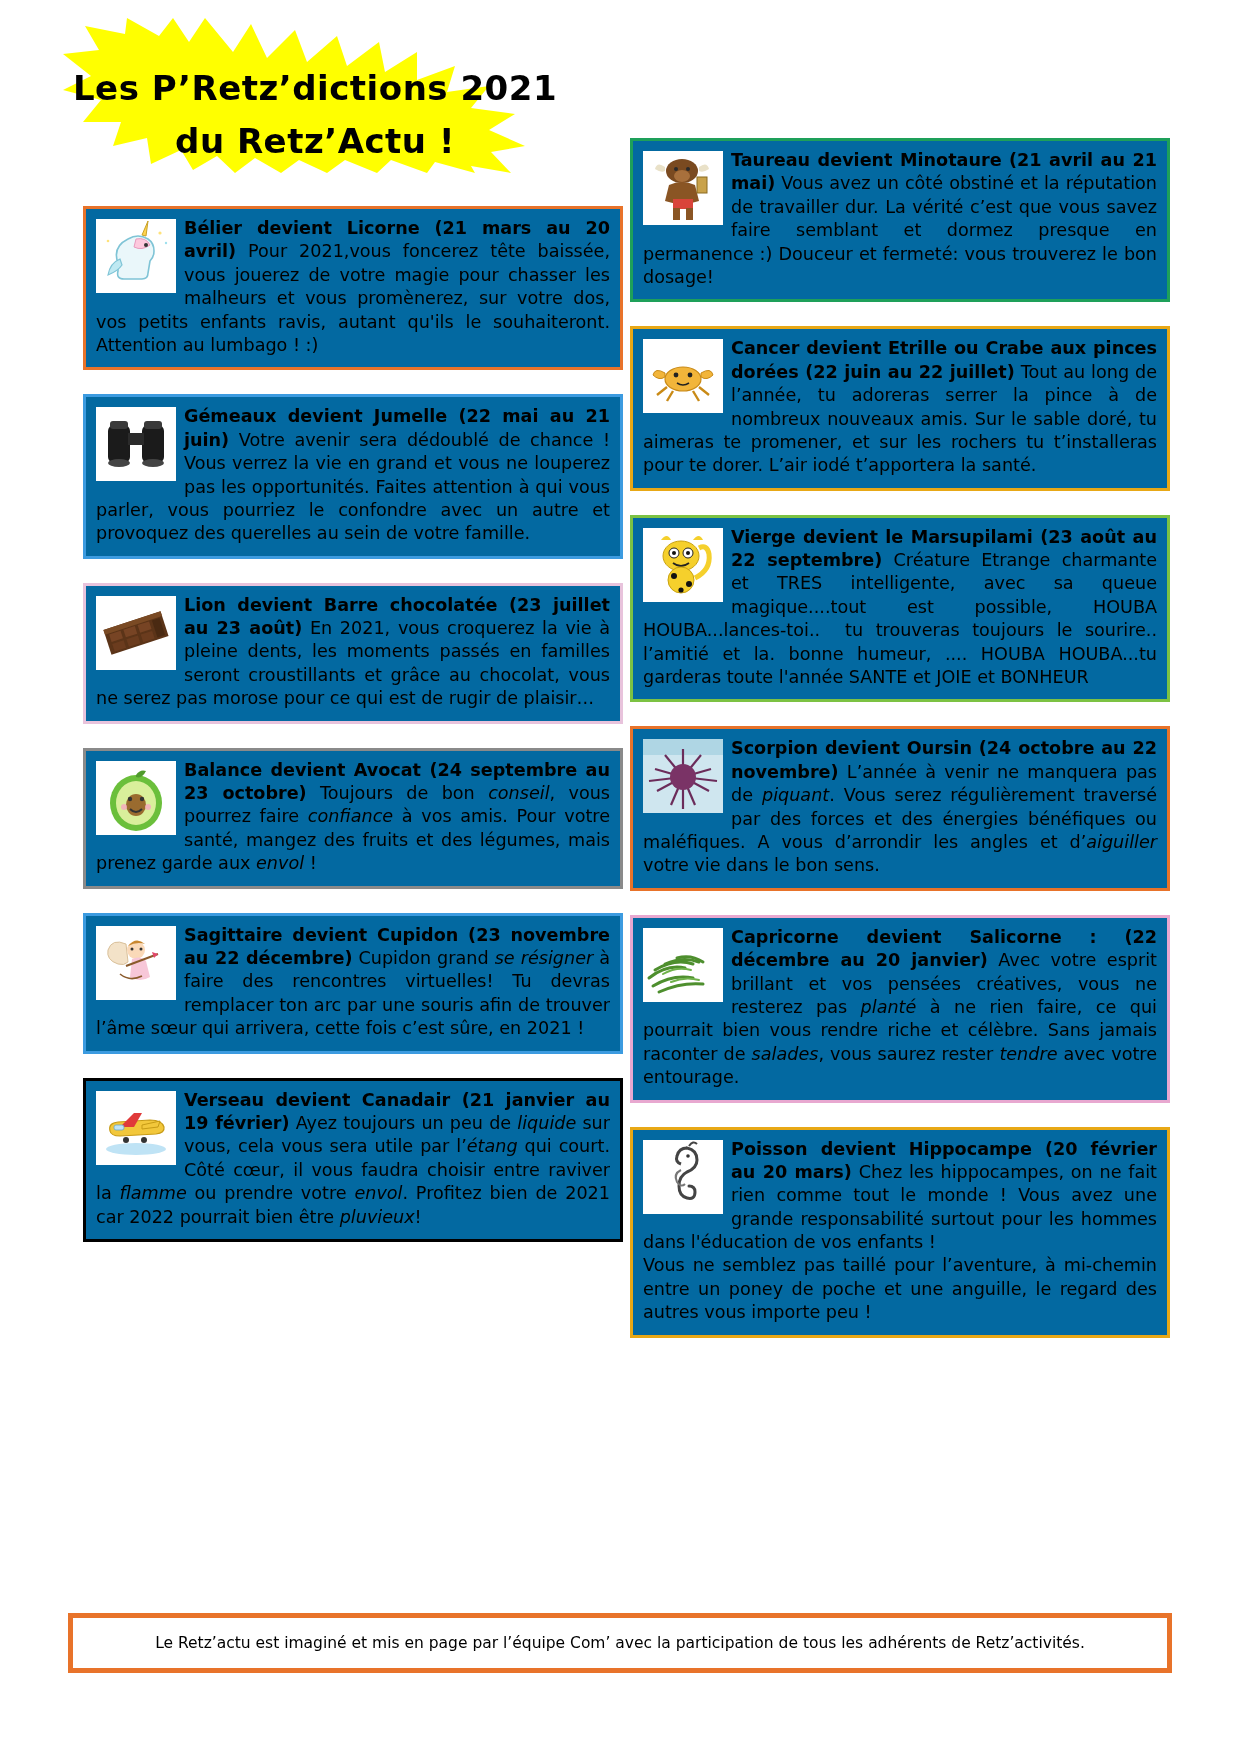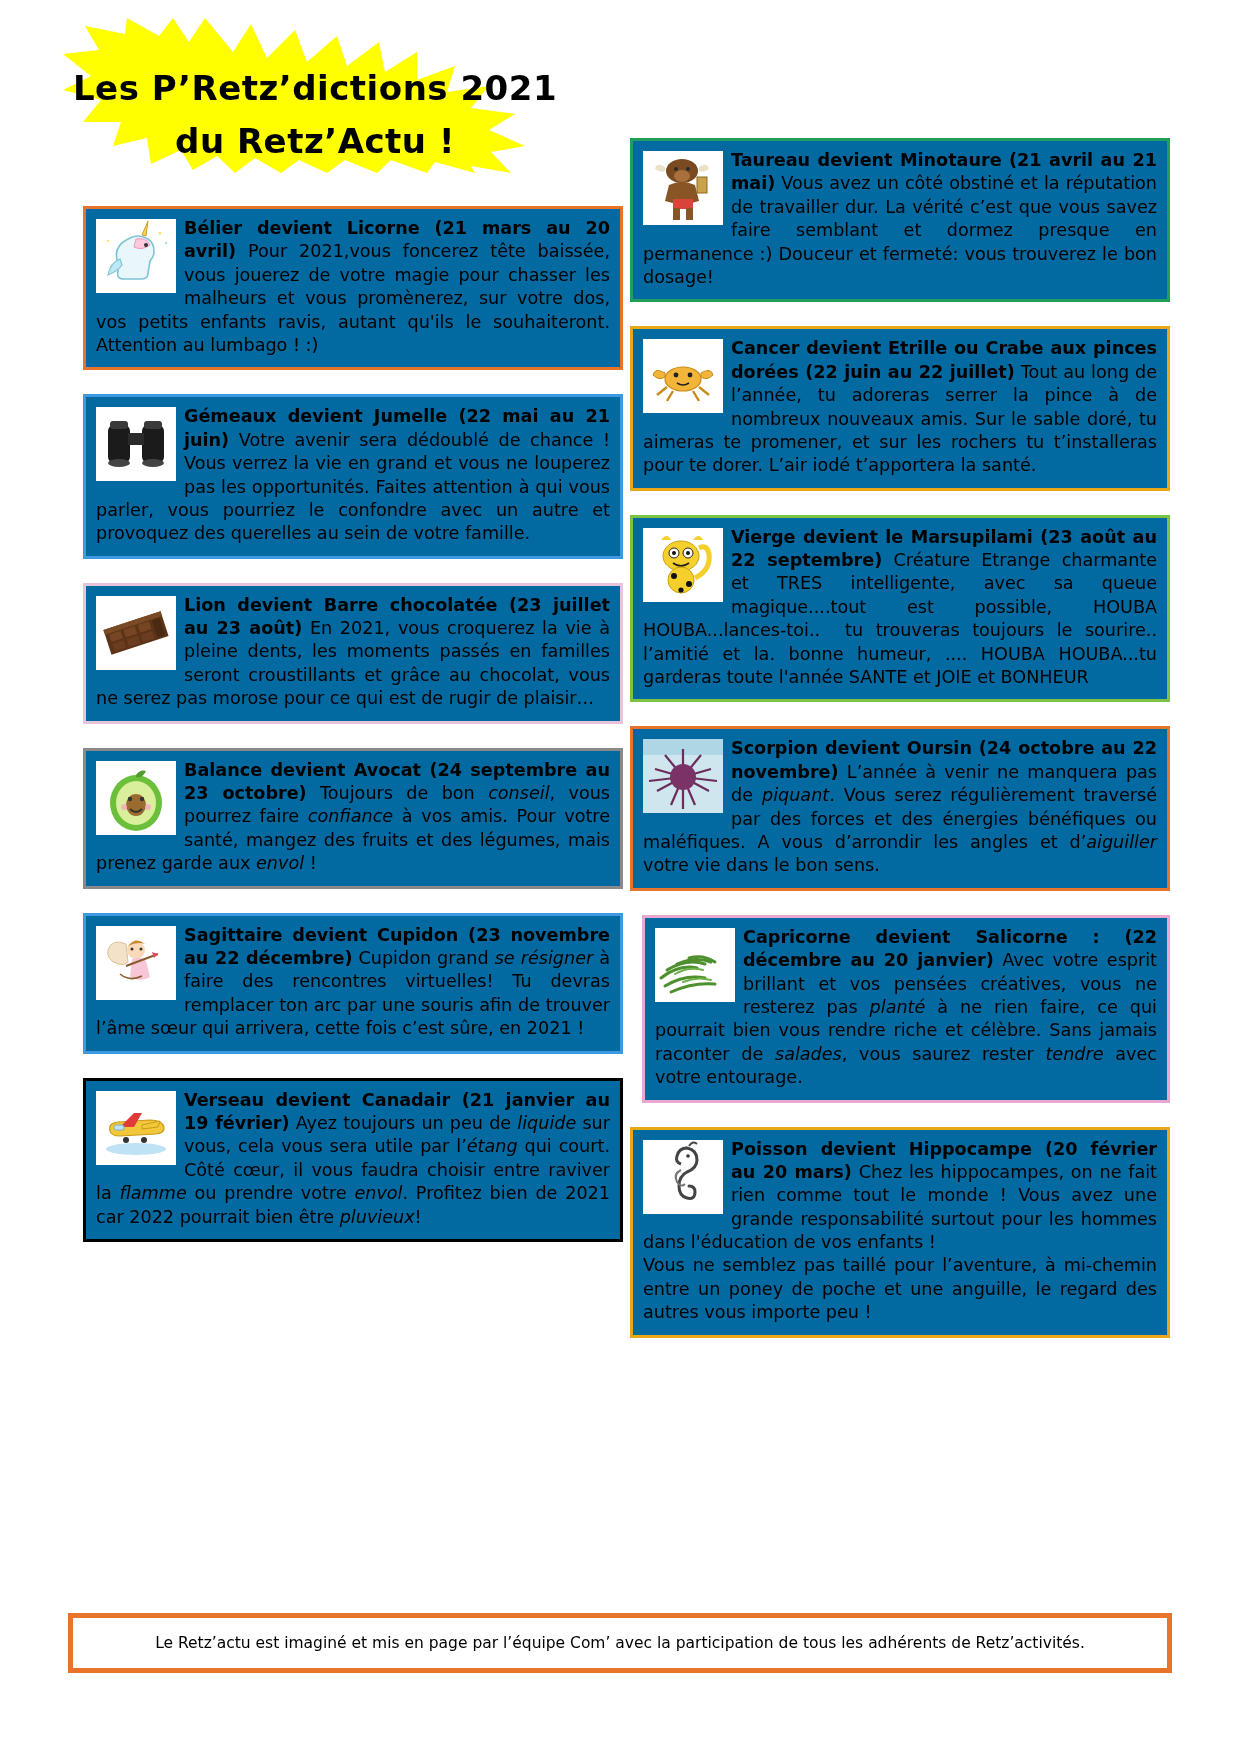--- a/index.html
+++ b/index.html
@@ -317,21 +317,21 @@
             <path d="M40 38 L74 42"></path>
         </g>
         <circle cx="40" cy="38" r="13" fill="#7A3366"></circle>
       </svg>
     </span>
     <div class="sign-body">
       <span class="sign-title">Scorpion devient Oursin (24 octobre au 22 novembre)</span><span class="t"><span> L’année à venir ne manquera pas de </span><em>piquant</em><span>. Vous serez régulièrement traversé par des forces et des énergies bénéfiques ou maléfiques. A vous d’arrondir les angles et d’</span><em>aiguiller</em><span> votre vie dans le bon sens.</span></span>
     </div>
   </div>
 
-  <div class="sign" style="border-color:#E8A8D0;margin-left:12px;">
+  <div class="sign" style="border-color:#E8A8D0;">
     <span class="icon">
       <svg width="80" height="74" viewBox="0 0 80 74">
         <rect x="0" y="0" width="80" height="74" fill="#fff"></rect>
         <g stroke="#4E8F2E" stroke-width="3" fill="none" stroke-linecap="round">
           <path d="M6 50 q18 -14 36 -10"></path>
           <path d="M10 58 q20 -12 40 -8"></path>
           <path d="M16 64 q22 -10 44 -8"></path>
           <path d="M12 42 q20 -12 38 -6"></path>
           <path d="M22 36 q18 -8 34 -2"></path>
           <path d="M34 30 q14 -4 26 4"></path>

